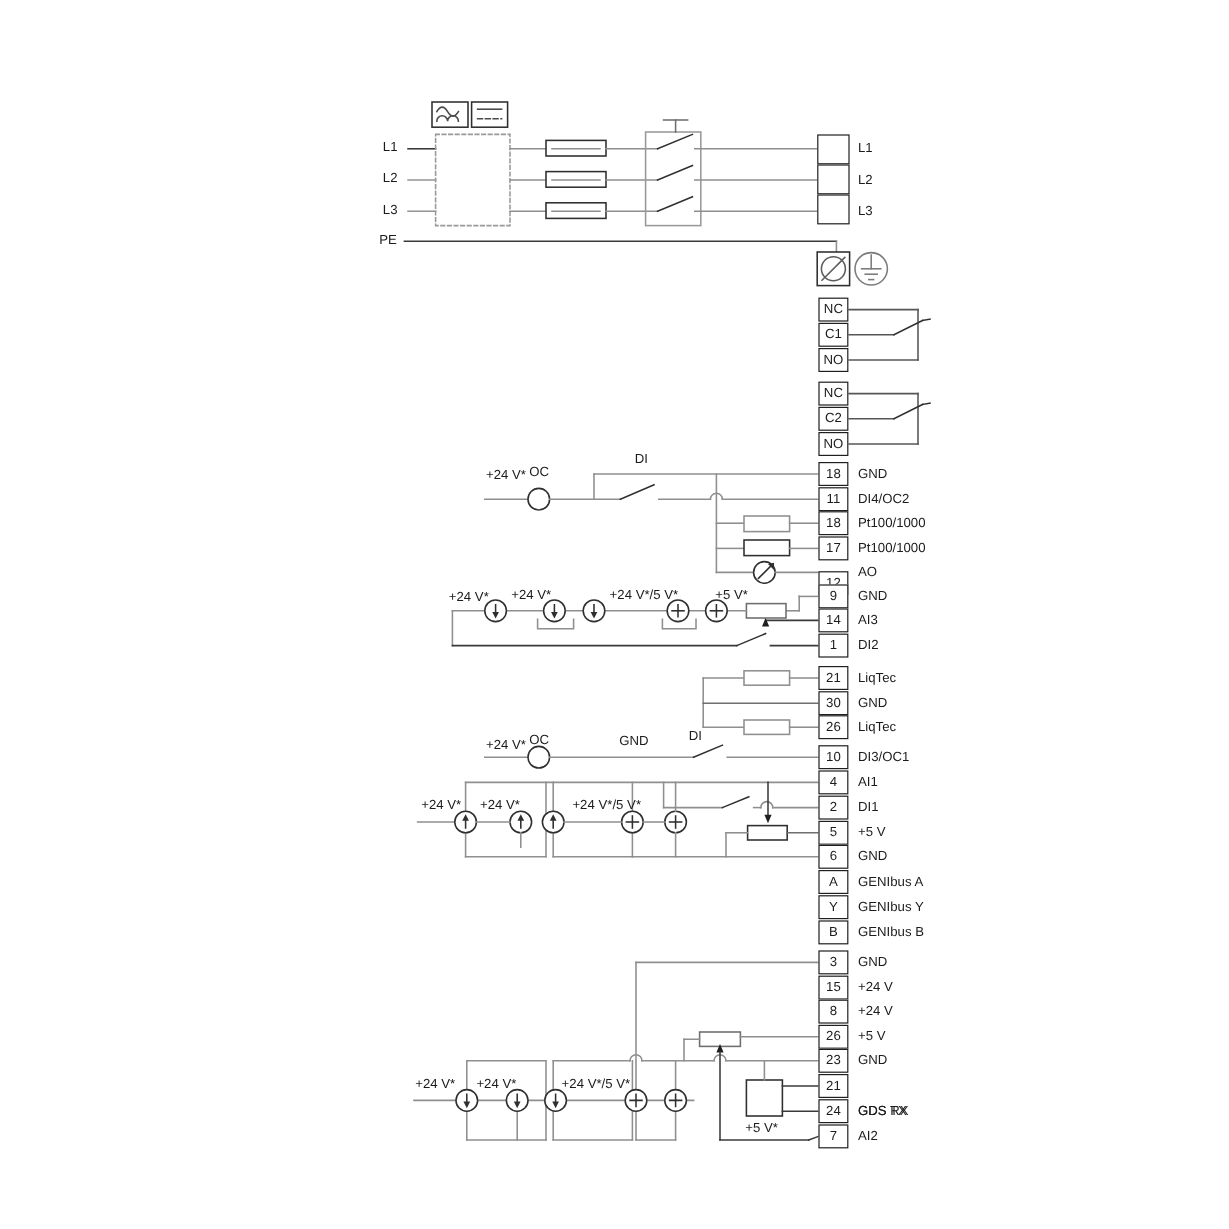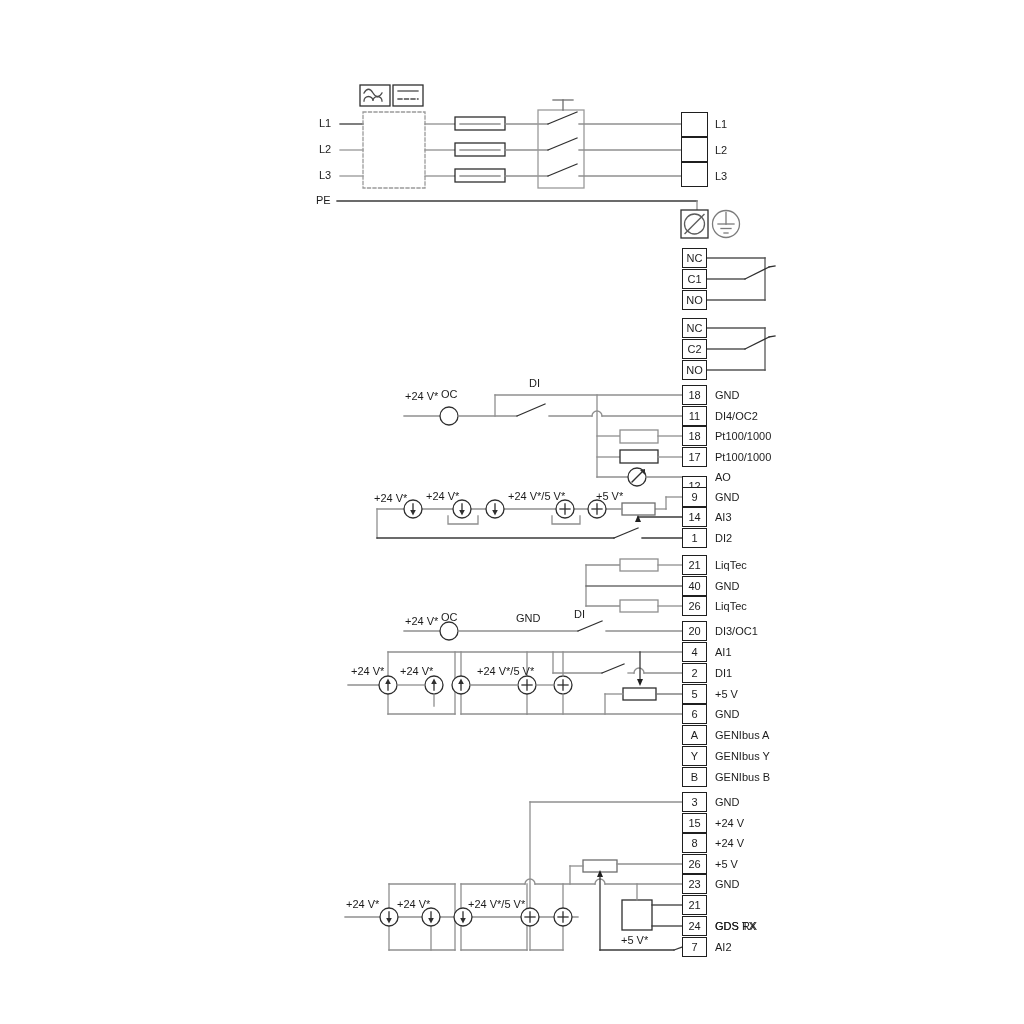--- a/index.html
+++ b/index.html
@@ -332,26 +332,26 @@
 <div class="tlabel" style="top:471px">AO</div>
 <div class="tcell" style="top:487px">9</div>
 <div class="tlabel" style="top:491px">GND</div>
 <div class="tcell" style="top:507px">14</div>
 <div class="tlabel" style="top:511px">AI3</div>
 <div class="tcell" style="top:528px">1</div>
 <div class="tlabel" style="top:532px">DI2</div>
 
 <div class="tcell" style="top:555px">21</div>
 <div class="tlabel" style="top:559px">LiqTec</div>
-<div class="tcell" style="top:576px">40</div>
+<div class="tcell" style="top:576px">30</div>
 <div class="tlabel" style="top:580px">GND</div>
 <div class="tcell" style="top:596px">26</div>
 <div class="tlabel" style="top:600px">LiqTec</div>
 
-<div class="tcell" style="top:621px">20</div>
+<div class="tcell" style="top:621px">10</div>
 <div class="tlabel" style="top:625px">DI3/OC1</div>
 <div class="tcell" style="top:642px">4</div>
 <div class="tlabel" style="top:646px">AI1</div>
 <div class="tcell" style="top:663px">2</div>
 <div class="tlabel" style="top:667px">DI1</div>
 <div class="tcell" style="top:684px">5</div>
 <div class="tlabel" style="top:688px">+5 V</div>
 <div class="tcell" style="top:704px">6</div>
 <div class="tlabel" style="top:708px">GND</div>
 <div class="tcell" style="top:725px">A</div>

